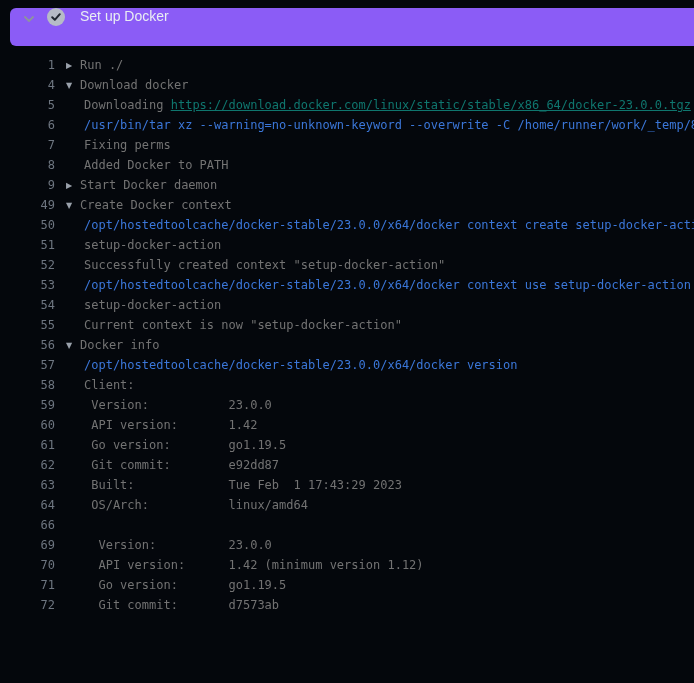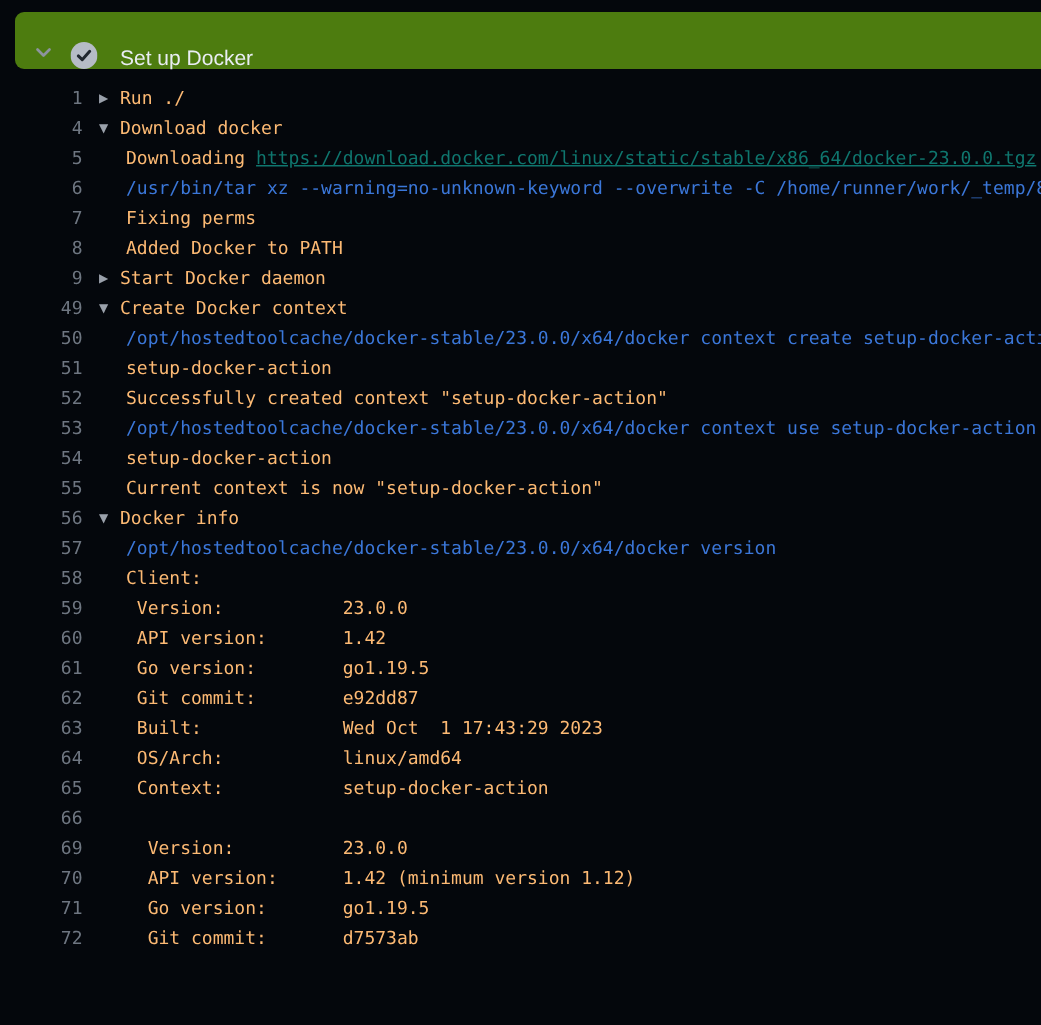--- a/index.html
+++ b/index.html
@@ -3,22 +3,22 @@
 <meta charset="utf-8">
 <style>
   html,body{margin:0;padding:0;background:#04070c;}
   body{
     width:694px;height:683px;overflow:hidden;position:relative;
     font-family:"Liberation Sans", sans-serif;
   }
   
   .step-header{
     position:absolute;top:8px;left:10px;right:0;height:38px;
-    background:#4d7c0f;border-radius:6px 0 0 6px;
-    display:flex;align-items:flex-end;padding-left:8px;box-sizing:border-box;
+    background:#8b5cf6;border-radius:6px 0 0 6px;
+    display:flex;align-items:flex-start;padding-left:8px;box-sizing:border-box;
     cursor:pointer;
   }
   .chev{width:22px;height:22px;display:flex;align-items:center;justify-content:center;flex:0 0 auto;}
   .status{width:18px;height:18px;margin-left:7px;flex:0 0 auto;}
   .step-title{
     margin-left:15px;color:#e9edf3;font-size:14px;font-weight:400;
     white-space:nowrap;
   }
   
   .log{
@@ -34,21 +34,21 @@
     flex:0 0 55px;width:55px;text-align:right;color:#6e7681;
     cursor:pointer;user-select:none;
   }
   .lc{flex:1;overflow:hidden;white-space:pre;margin-left:11px;}
   .lc.indent{padding-left:18px;}
   .row.group{cursor:pointer;}
   .arrow{
     display:inline-block;width:14px;font-size:8px;color:#9aa1ab;
     font-family:"DejaVu Sans", sans-serif;vertical-align:1px;
   }
-  .t-plain{color:#fdba74;}
+  .t-plain{color:#737373;}
   .t-cmd{color:#3b77d9;}
   .t-link{color:#0f766e;text-decoration:underline;cursor:pointer;}
 </style>
 </head>
 <body>
 
 <div class="step-header">
   <span class="chev">
     <svg width="12" height="12" viewBox="0 0 12 12">
       <path d="M2 4 L6 8 L10 4" fill="none" stroke="#8d949e" stroke-width="1.8" stroke-linecap="round" stroke-linejoin="round"></path>
@@ -79,22 +79,21 @@
       <div class="row"><span class="ln">53</span><span class="lc indent"><span class="t-cmd">/opt/hostedtoolcache/docker-stable/23.0.0/x64/docker context use setup-docker-action</span></span></div>
       <div class="row"><span class="ln">54</span><span class="lc indent"><span class="t-plain">setup-docker-action</span></span></div>
       <div class="row"><span class="ln">55</span><span class="lc indent"><span class="t-plain">Current context is now "setup-docker-action"</span></span></div>
       <div class="row group"><span class="ln">56</span><span class="lc"><span class="arrow">▼</span><span class="t-plain">Docker info</span></span></div>
       <div class="row"><span class="ln">57</span><span class="lc indent"><span class="t-cmd">/opt/hostedtoolcache/docker-stable/23.0.0/x64/docker version</span></span></div>
       <div class="row"><span class="ln">58</span><span class="lc indent"><span class="t-plain">Client:</span></span></div>
       <div class="row"><span class="ln">59</span><span class="lc indent"><span class="t-plain"> Version:           23.0.0</span></span></div>
       <div class="row"><span class="ln">60</span><span class="lc indent"><span class="t-plain"> API version:       1.42</span></span></div>
       <div class="row"><span class="ln">61</span><span class="lc indent"><span class="t-plain"> Go version:        go1.19.5</span></span></div>
       <div class="row"><span class="ln">62</span><span class="lc indent"><span class="t-plain"> Git commit:        e92dd87</span></span></div>
-      <div class="row"><span class="ln">63</span><span class="lc indent"><span class="t-plain"> Built:             Wed Oct  1 17:43:29 2023</span></span></div>
+      <div class="row"><span class="ln">63</span><span class="lc indent"><span class="t-plain"> Built:             Tue Feb  1 17:43:29 2023</span></span></div>
       <div class="row"><span class="ln">64</span><span class="lc indent"><span class="t-plain"> OS/Arch:           linux/amd64</span></span></div>
-      <div class="row"><span class="ln">65</span><span class="lc indent"><span class="t-plain"> Context:           setup-docker-action</span></span></div>
       <div class="row"><span class="ln">66</span><span class="lc indent"><span class="t-plain"></span></span></div>
       <div class="row"><span class="ln">69</span><span class="lc indent"><span class="t-plain">  Version:          23.0.0</span></span></div>
       <div class="row"><span class="ln">70</span><span class="lc indent"><span class="t-plain">  API version:      1.42 (minimum version 1.12)</span></span></div>
       <div class="row"><span class="ln">71</span><span class="lc indent"><span class="t-plain">  Go version:       go1.19.5</span></span></div>
       <div class="row"><span class="ln">72</span><span class="lc indent"><span class="t-plain">  Git commit:       d7573ab</span></span></div>
     </div>
 </div>
 
 </body></html>

